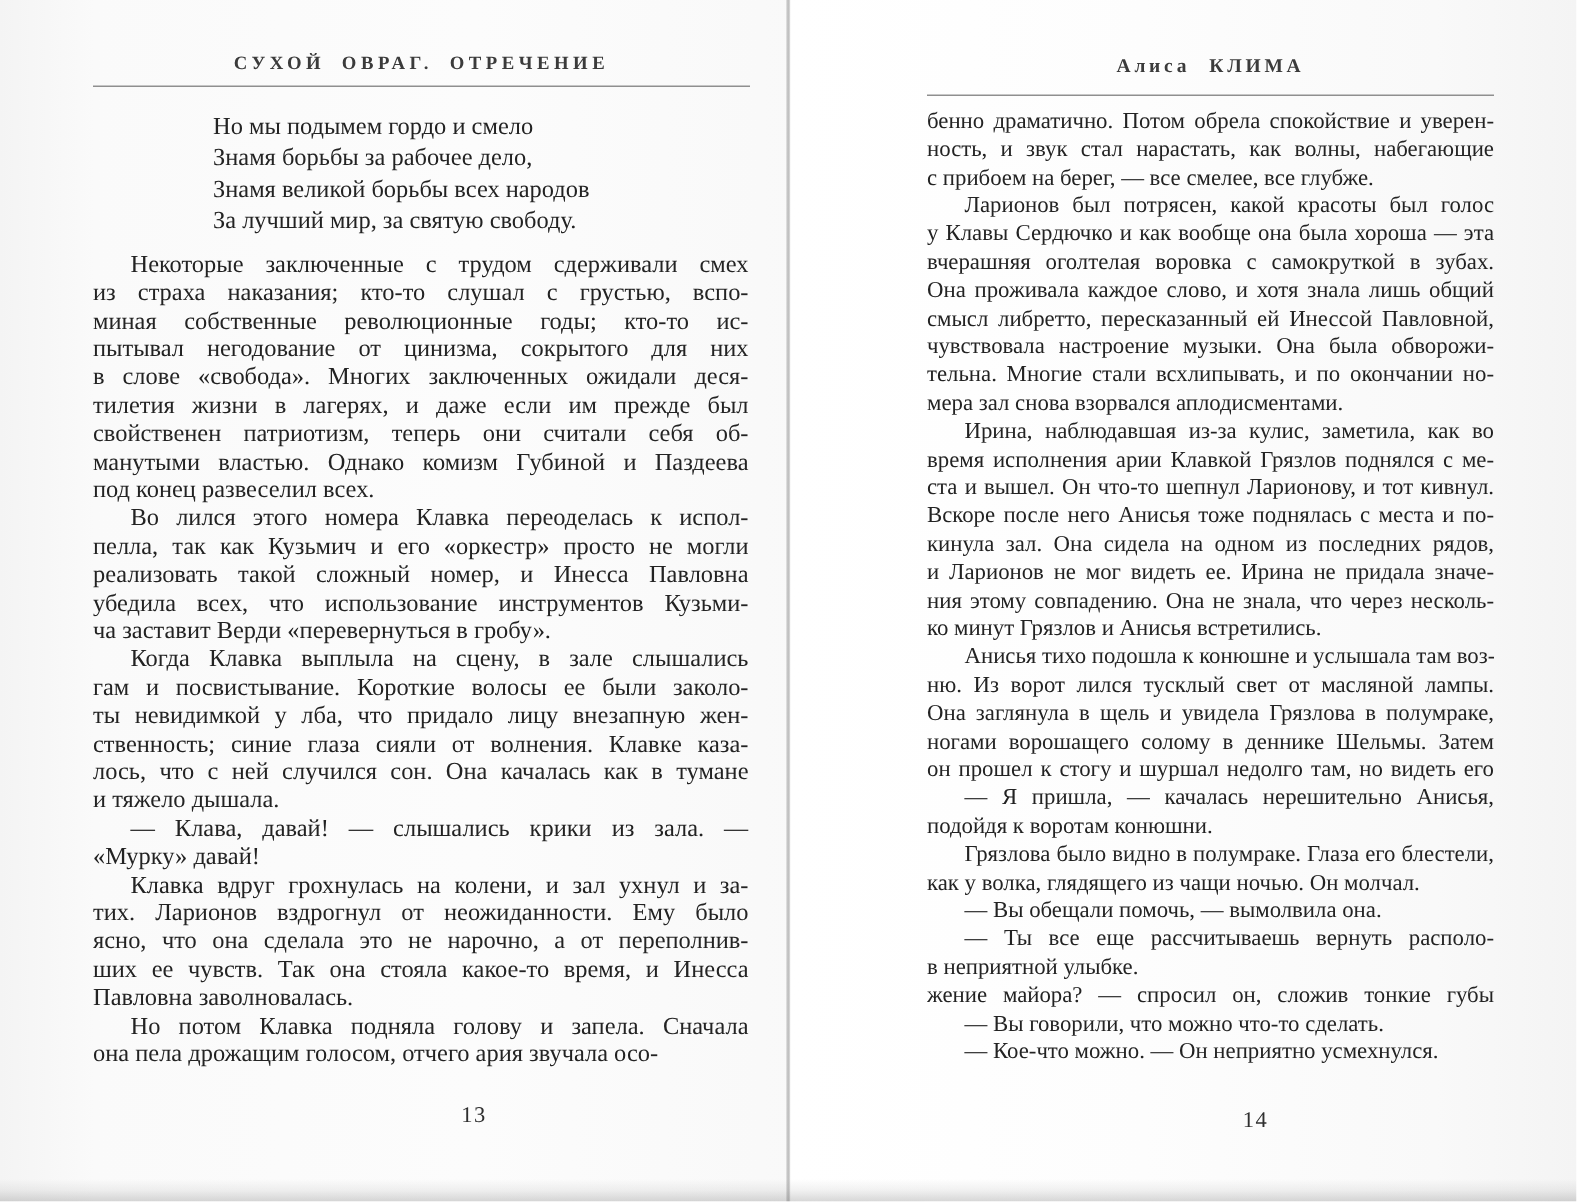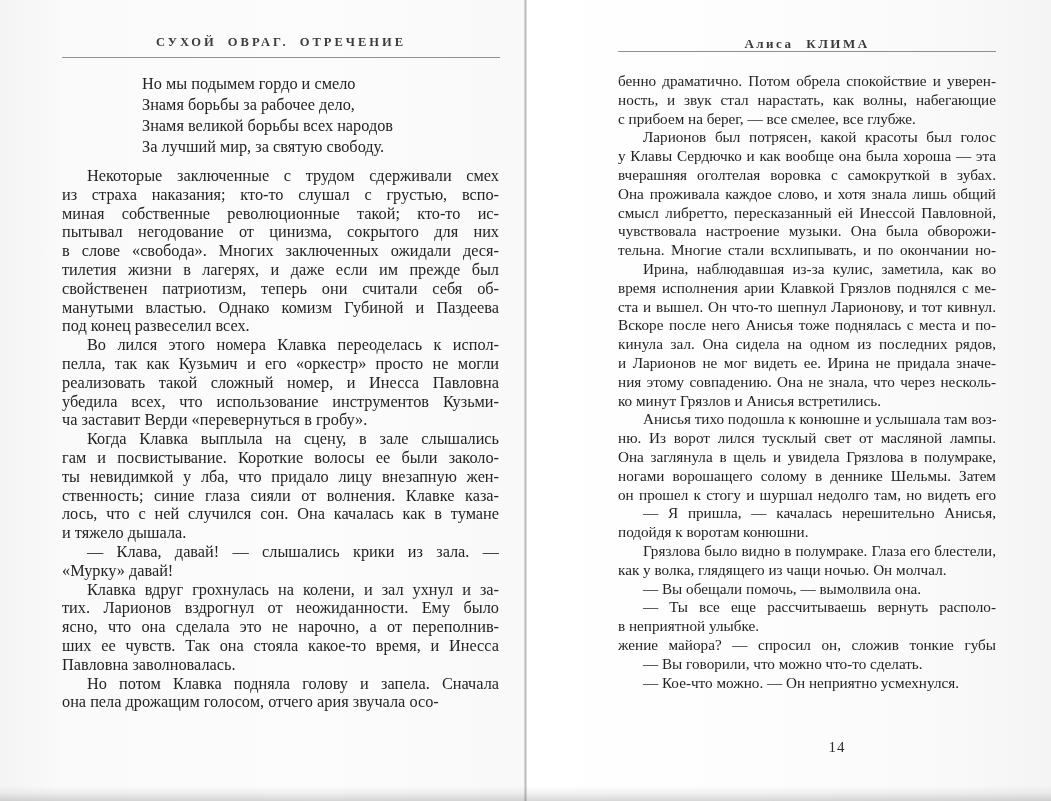--- a/index.html
+++ b/index.html
@@ -31,21 +31,21 @@
   .running-header {
     position:absolute; text-align:center; color:#3b3b3b; line-height:1;
     border-bottom:1.5px solid #8f8f8f;
   }
   .header-left {
     left:62px; width:438px; top:36px; font-size:12.5px; font-weight:700;
     letter-spacing:3px; word-spacing:5px; padding-bottom:8px;
   }
   .header-right {
     left:91px; width:378px; top:37px; font-size:13px; font-weight:600;
-    letter-spacing:2.5px; word-spacing:7px; padding-bottom:1px;
+    letter-spacing:2.5px; word-spacing:7px; padding-bottom:13px;
   }
 
   .verse {
     position:absolute; left:142px; top:73px; font-size:16.3px; line-height:21px; color:#232323;
   }
   .verse-line { white-space:nowrap; }
 
   .body { position:absolute; color:#232323; }
   .body-left { left:62px; top:167px; width:437px; font-size:16.3px; line-height:18.8px; }
   .body-right { left:91px; top:72px;  width:378px; font-size:15.2px; line-height:18.8px; }
@@ -72,21 +72,21 @@
     </div>
     <div class="verse">
         <div class="verse-line">Но мы подымем гордо и смело</div>
         <div class="verse-line">Знамя борьбы за рабочее дело,</div>
         <div class="verse-line">Знамя великой борьбы всех народов</div>
         <div class="verse-line">За лучший мир, за святую свободу.</div>
       </div>
     <div class="body body-left">
         <div class="line first">Некоторые заключенные с трудом сдерживали смех</div>
         <div class="line">из страха наказания; кто-то слушал с грустью, вспо-</div>
-        <div class="line">миная собственные революционные такой; кто-то ис-</div>
+        <div class="line">миная собственные революционные годы; кто-то ис-</div>
         <div class="line">пытывал негодование от цинизма, сокрытого для них</div>
         <div class="line">в слове «свобода». Многих заключенных ожидали деся-</div>
         <div class="line">тилетия жизни в лагерях, и даже если им прежде был</div>
         <div class="line">свойственен патриотизм, теперь они считали себя об-</div>
         <div class="line">манутыми властью. Однако комизм Губиной и Паздеева</div>
         <div class="line last">под конец развеселил всех.</div>
         <div class="line first">Во лился этого номера Клавка переоделась к испол-</div>
         <div class="line">пелла, так как Кузьмич и его «оркестр» просто не могли</div>
         <div class="line">реализовать такой сложный номер, и Инесса Павловна</div>
         <div class="line">убедила всех, что использование инструментов Кузьми-</div>
@@ -100,39 +100,41 @@
         <div class="line first">— Клава, давай! — слышались крики из зала. —</div>
         <div class="line last">«Мурку» давай!</div>
         <div class="line first">Клавка вдруг грохнулась на колени, и зал ухнул и за-</div>
         <div class="line">тих. Ларионов вздрогнул от неожиданности. Ему было</div>
         <div class="line">ясно, что она сделала это не нарочно, а от переполнив-</div>
         <div class="line">ших ее чувств. Так она стояла какое-то время, и Инесса</div>
         <div class="line last">Павловна заволновалась.</div>
         <div class="line first">Но потом Клавка подняла голову и запела. Сначала</div>
         <div class="line last">она пела дрожащим голосом, отчего ария звучала осо-</div>
       </div>
+    <div class="footer footer-left">13</div>
   </div>
 
   <div class="gutter"></div>
 
   <div class="page right">
     <div class="running-header header-right">
       <span>Алиса КЛИМА</span>
     </div>
     <div class="body body-right">
         <div class="line">бенно драматично. Потом обрела спокойствие и уверен-</div>
         <div class="line">ность, и звук стал нарастать, как волны, набегающие</div>
         <div class="line last">с прибоем на берег, — все смелее, все глубже.</div>
         <div class="line first">Ларионов был потрясен, какой красоты был голос</div>
         <div class="line">у Клавы Сердючко и как вообще она была хороша — эта</div>
         <div class="line">вчерашняя оголтелая воровка с самокруткой в зубах.</div>
         <div class="line">Она проживала каждое слово, и хотя знала лишь общий</div>
         <div class="line">смысл либретто, пересказанный ей Инессой Павловной,</div>
         <div class="line">чувствовала настроение музыки. Она была обворожи-</div>
         <div class="line">тельна. Многие стали всхлипывать, и по окончании но-</div>
+        <div class="line last">мера зал снова взорвался аплодисментами.</div>
         <div class="line first">Ирина, наблюдавшая из-за кулис, заметила, как во</div>
         <div class="line">время исполнения арии Клавкой Грязлов поднялся с ме-</div>
         <div class="line">ста и вышел. Он что-то шепнул Ларионову, и тот кивнул.</div>
         <div class="line">Вскоре после него Анисья тоже поднялась с места и по-</div>
         <div class="line">кинула зал. Она сидела на одном из последних рядов,</div>
         <div class="line">и Ларионов не мог видеть ее. Ирина не придала значе-</div>
         <div class="line">ния этому совпадению. Она не знала, что через несколь-</div>
         <div class="line last">ко минут Грязлов и Анисья встретились.</div>
         <div class="line first">Анисья тихо подошла к конюшне и услышала там воз-</div>
         <div class="line">ню. Из ворот лился тусклый свет от масляной лампы.</div>

